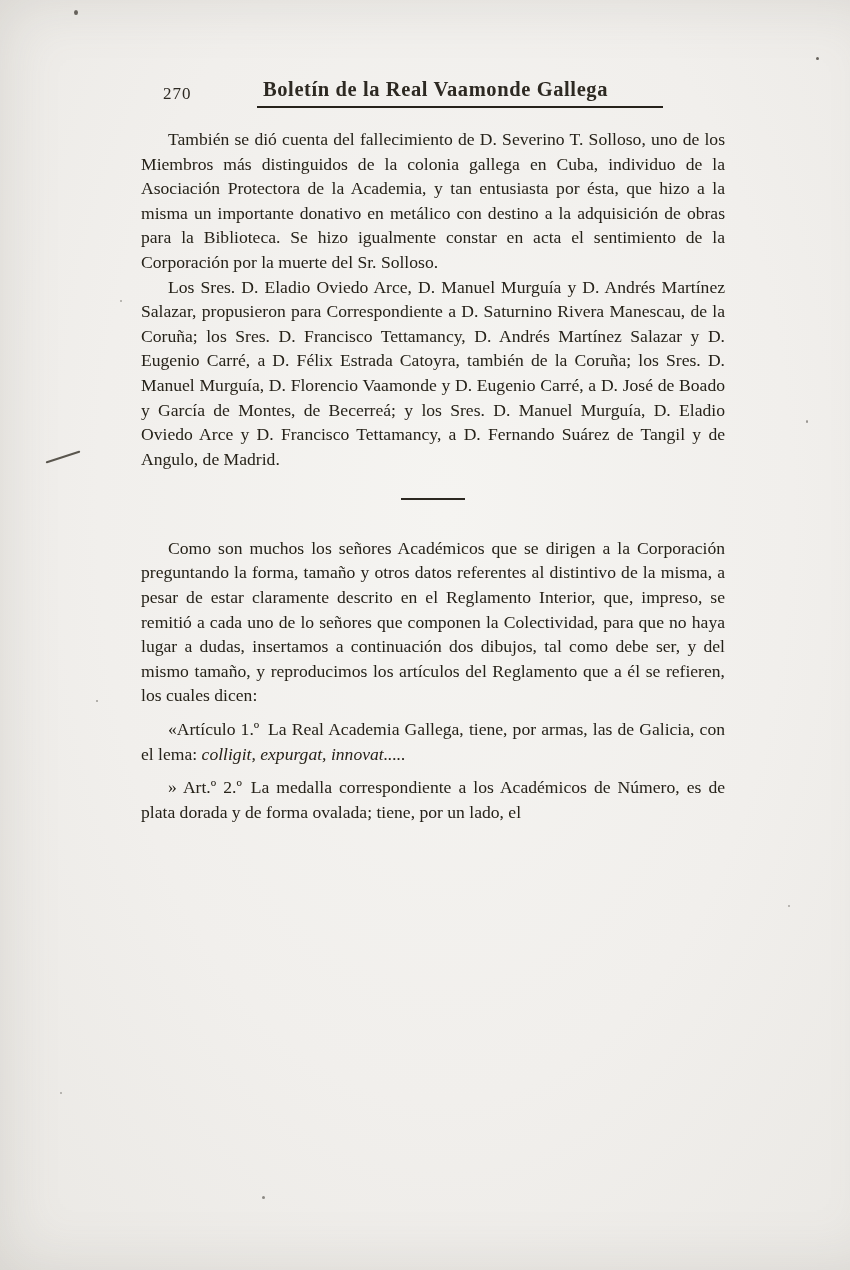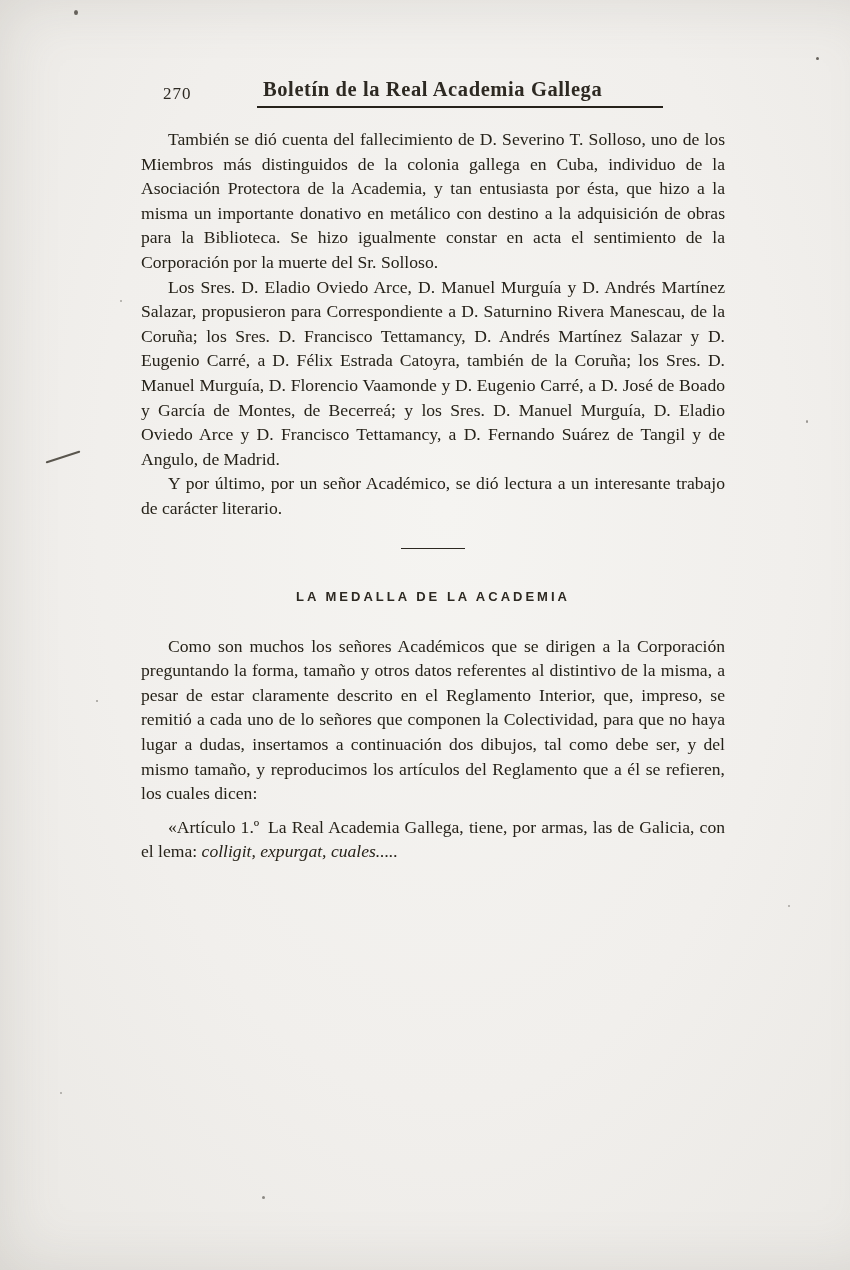--- a/index.html
+++ b/index.html
@@ -116,37 +116,36 @@
   .speck.s7 { left: 262px; top: 1196px; width: 3px; height: 3px; opacity: .55; }
   .speck.s8 { left: 60px;  top: 1092px; width: 2px; height: 2px; opacity: .4; }
 </style>
 </head>
 <body>
 
 <div class="page">
 
   <header class="page-header">
     <span class="page-number">270</span>
-    <span class="header-title">Boletín de la Real Academia Gallega</span>
+    <span class="header-title">Boletín de la Real Vaamonde Gallega</span>
   </header>
   <div class="header-rule"></div>
 
   <main class="text-block">
     <p class="para">También se dió cuenta del fallecimiento de D. Severino T. Solloso, uno de los Miembros más distinguidos de la colonia gallega en Cuba, individuo de la Asociación Protectora de la Academia, y tan entusiasta por ésta, que hizo a la misma un importante donativo en metálico con destino a la adquisición de obras para la Biblioteca. Se hizo igualmente constar en acta el sentimiento de la Corporación por la muerte del Sr. Solloso.</p>
     <p class="para">Los Sres. D. Eladio Oviedo Arce, D. Manuel Murguía y D. Andrés Martínez Salazar, propusieron para Correspondiente a D. Saturnino Rivera Manescau, de la Coruña; los Sres. D. Francisco Tettamancy, D. Andrés Martínez Salazar y D. Eugenio Carré, a D. Félix Estrada Catoyra, también de la Coruña; los Sres. D. Manuel Murguía, D. Florencio Vaamonde y D. Eugenio Carré, a D. José de Boado y García de Montes, de Becerreá; y los Sres. D. Manuel Murguía, D. Eladio Oviedo Arce y D. Francisco Tettamancy, a D. Fernando Suárez de Tangil y de Angulo, de Madrid.</p>
-    <p class="para">Y por último, por un señor Académico, se dió lectura a un interesante trabajo de carácter literario.</p>
 
     <div class="section-divider"></div>
 
-    <h2 class="section-heading">LA MEDALLA DE LA ACADEMIA</h2>
 
     <p class="para">Como son muchos los señores Académicos que se dirigen a la Corporación preguntando la forma, tamaño y otros datos referentes al distintivo de la misma, a pesar de estar claramente descrito en el Reglamento Interior, que, impreso, se remitió a cada uno de lo señores que componen la Colectividad, para que no haya lugar a dudas, insertamos a continuación dos dibujos, tal como debe ser, y del mismo tamaño, y reproducimos los artículos del Reglamento que a él se refieren, los cuales dicen:</p>
 
-    <p class="para article"><span>«Artículo 1.º La Real Academia Gallega, tiene, por armas, las de Galicia, con el lema: </span><em class="lema">colligit, expurgat, cuales.....</em></p>
+    <p class="para article"><span>«Artículo 1.º La Real Academia Gallega, tiene, por armas, las de Galicia, con el lema: </span><em class="lema">colligit, expurgat, innovat.....</em></p>
 
+    <p class="para article">» Art.º 2.º La medalla correspondiente a los Académicos de Número, es de plata dorada y de forma ovalada; tiene, por un lado, el</p>
   </main>
 
   <div class="pen-mark"></div>
 
   <span class="speck s1"></span>
   <span class="speck s2"></span>
   <span class="speck s3"></span>
   <span class="speck s4"></span>
   <span class="speck s5"></span>
   <span class="speck s6"></span>

